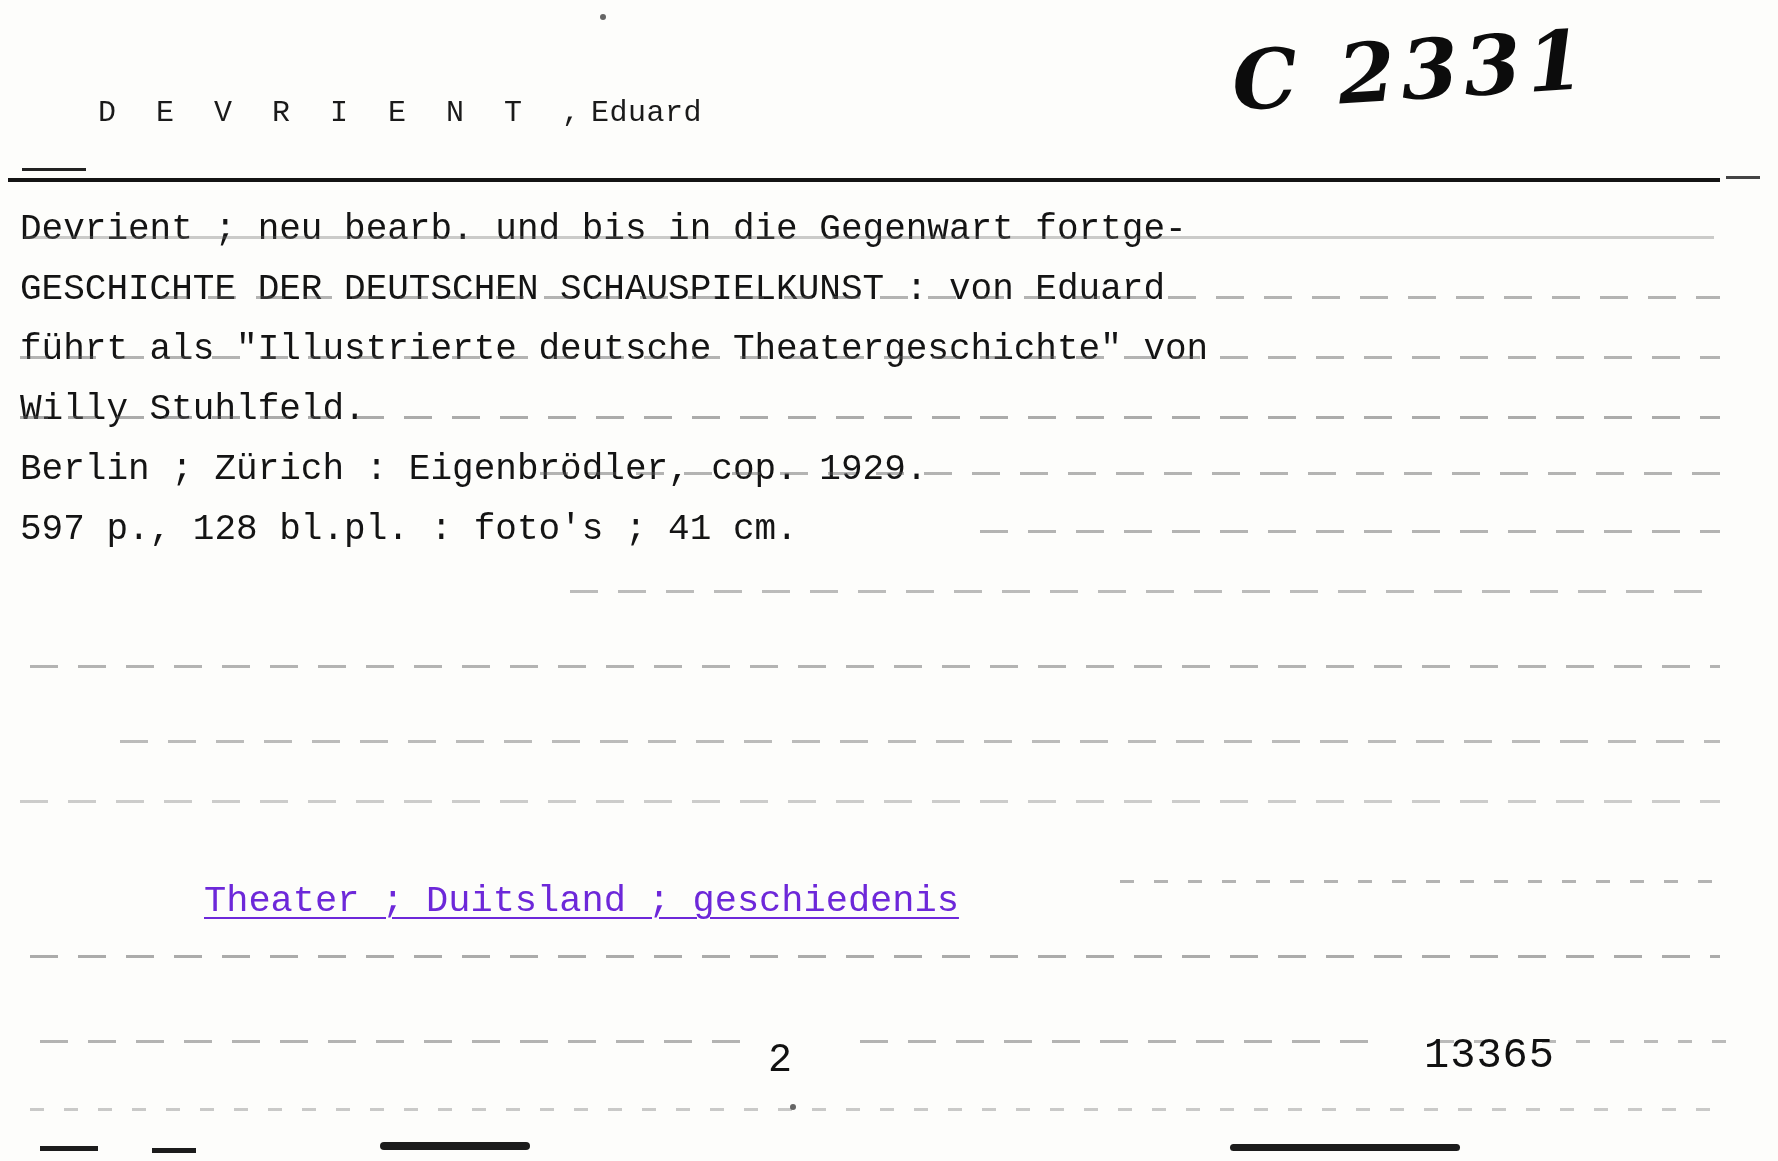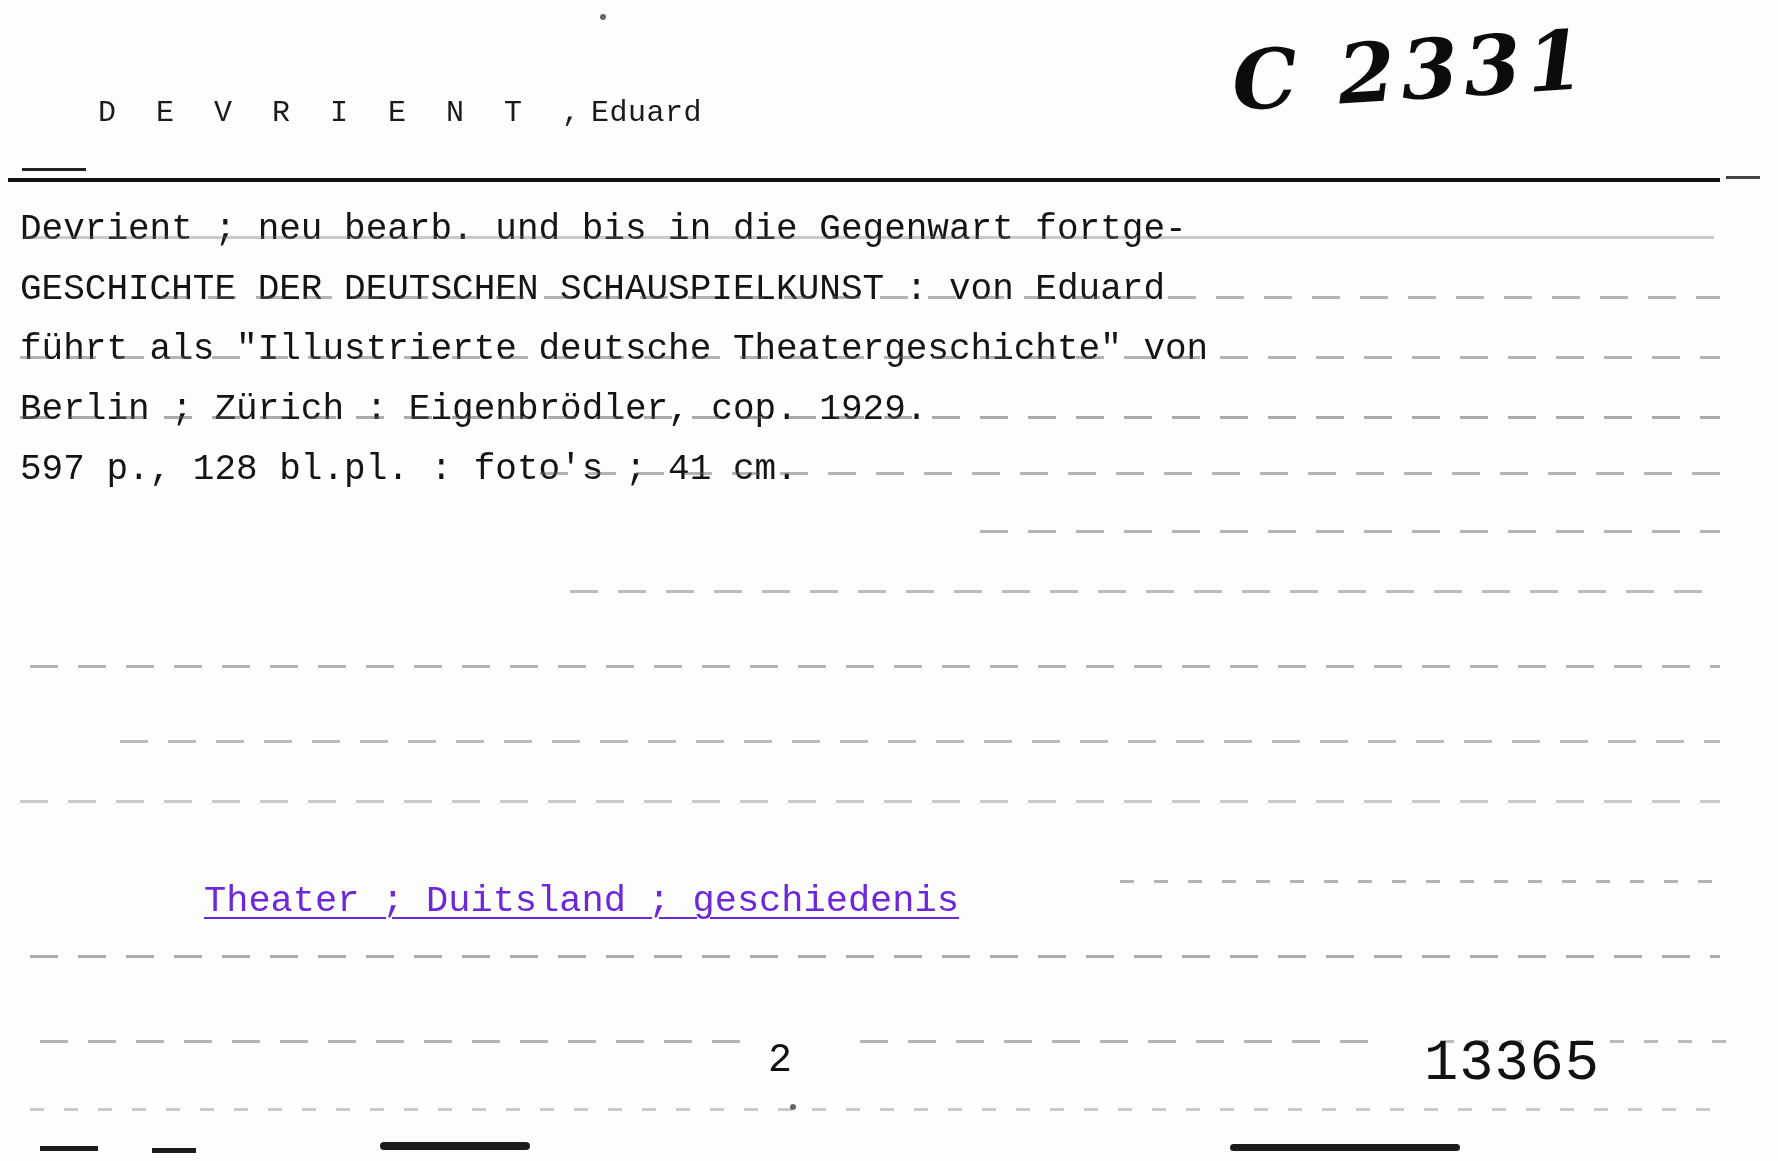--- a/index.html
+++ b/index.html
@@ -135,21 +135,21 @@
     position: absolute;
     left: 768px;
     top: 1038px;
     font-size: 40px;
     color: #111;
   }
   .accession {
     position: absolute;
     left: 1424px;
     top: 1032px;
-    font-size: 57px;
+    font-size: 42px;
     letter-spacing: 1px;
     color: #111;
   }
 
   
   .edge-mark {
     position: absolute;
     height: 5px;
     background: #1c1c1c;
   }
@@ -166,20 +166,21 @@
   <div class="callnumber">C 2331</div>
 
   <div class="rule-short"></div>
   <div class="rule-main"></div>
   <div class="rule-tail"></div>
 
   <div class="body-block">
     <div class="tline">Devrient ; neu bearb. und bis in die Gegenwart fortge-</div>
     <div class="tline">GESCHICHTE DER DEUTSCHEN SCHAUSPIELKUNST : von Eduard</div>
     <div class="tline">führt als "Illustrierte deutsche Theatergeschichte" von</div>
+    <div class="tline">Willy Stuhlfeld.</div>
     <div class="tline">Berlin ; Zürich : Eigenbrödler, cop. 1929.</div>
     <div class="tline">597 p., 128 bl.pl. : foto's ; 41 cm.</div>
   </div>
 
   <div class="artifact" style="left:24px; top:236px; width:1690px; opacity:.35;"></div>
   <div class="artifact dashy" style="left:160px; top:296px; width:1560px; opacity:.45;"></div>
   <div class="artifact dashy" style="left:20px; top:356px; width:1700px; opacity:.45;"></div>
   <div class="artifact dashy" style="left:20px; top:416px; width:1700px; opacity:.5;"></div>
   <div class="artifact dashy" style="left:540px; top:472px; width:1180px; opacity:.45;"></div>
   <div class="artifact dashy" style="left:980px; top:530px; width:740px; opacity:.45;"></div>

